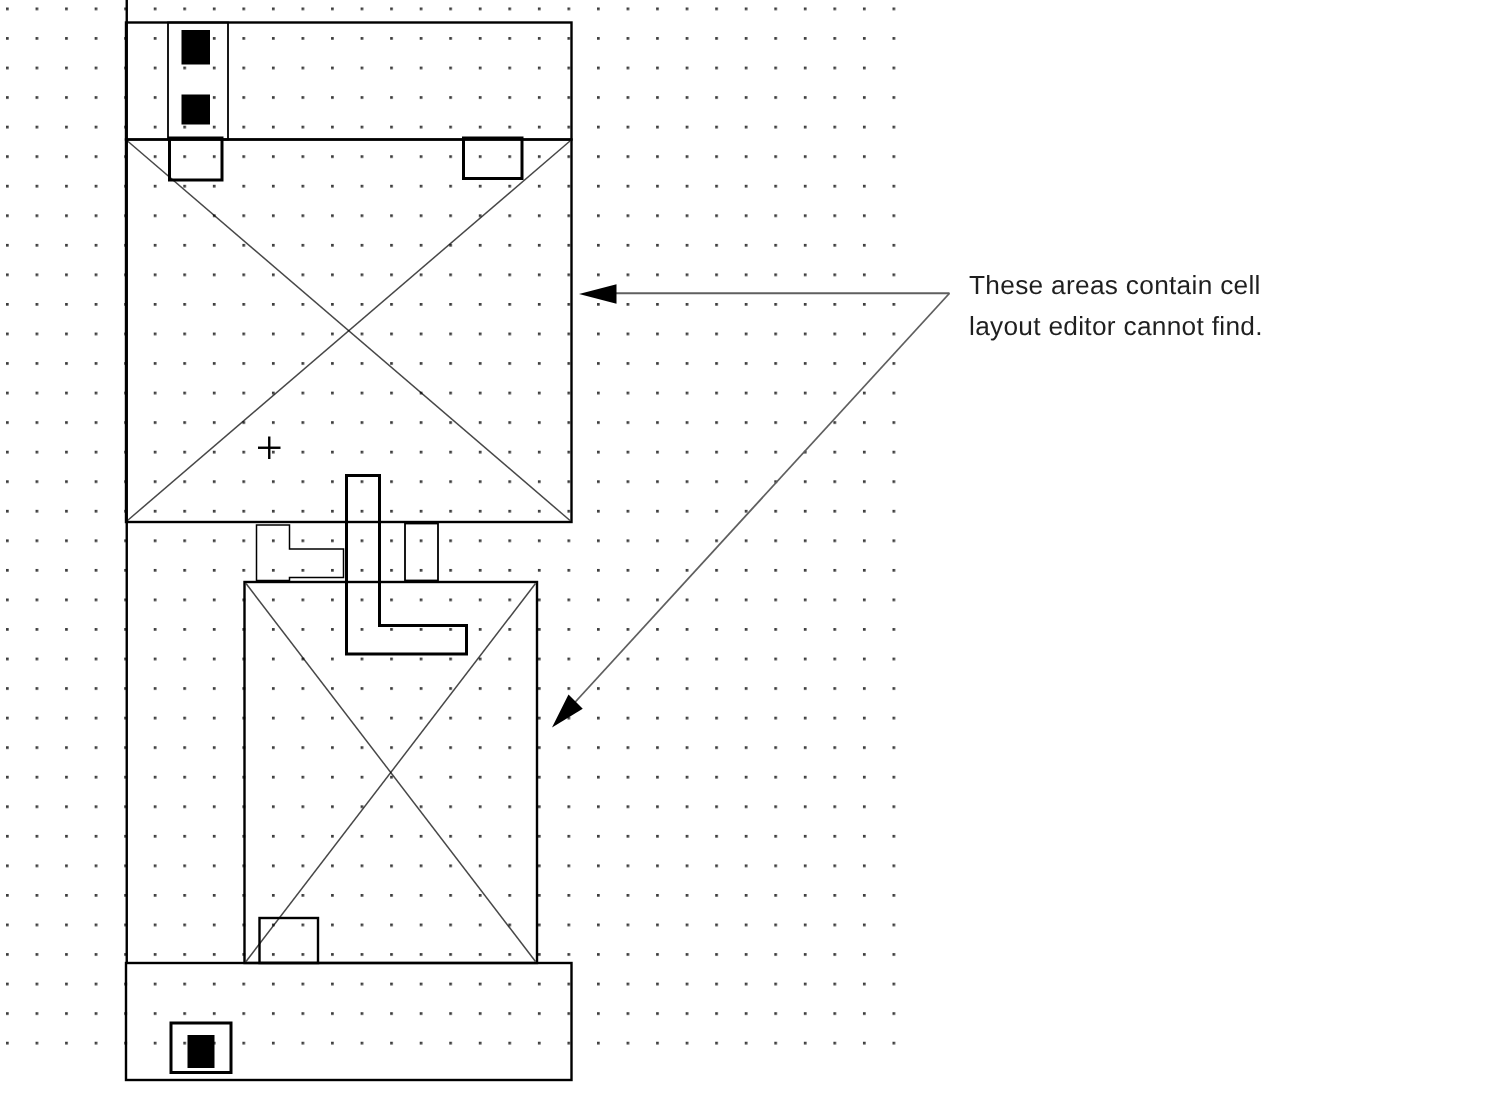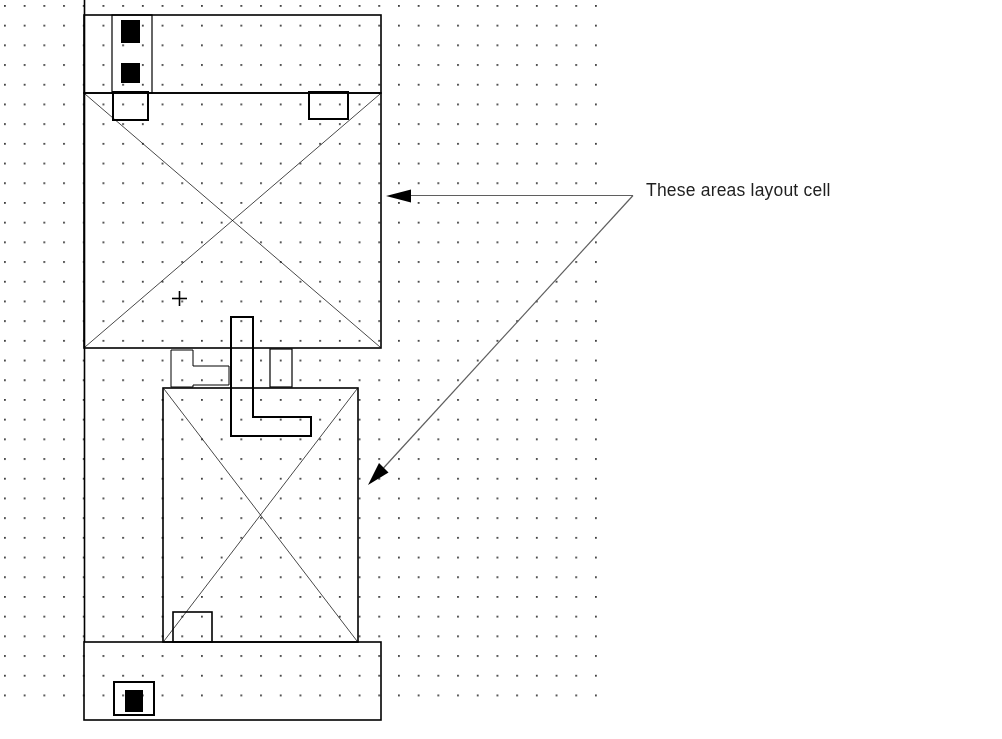--- a/index.html
+++ b/index.html
@@ -114,16 +114,17 @@
     <rect x="114" y="682" width="40" height="33" fill="url(#stippleDense)" class="edge" stroke-width="2"></rect>
     <rect x="125" y="690" width="18" height="22" class="solid"></rect>
 
     <line x1="633" y1="195.5" x2="410" y2="195.5" class="leader"></line>
     <polygon points="386,196 411,189.5 411,202.5" class="arrowhead"></polygon>
     <line x1="633" y1="195.5" x2="383.5" y2="468" class="leader"></line>
     <polygon points="368,485 388.5,472.5 379,463" class="arrowhead"></polygon>
   </svg>
 
   <div class="annotation">
-    <div>These areas layout cell</div>
+    <div>These areas contain cell</div>
+    <div>layout editor cannot find.</div>
   </div>
 
 </div>
 
 </body></html>

